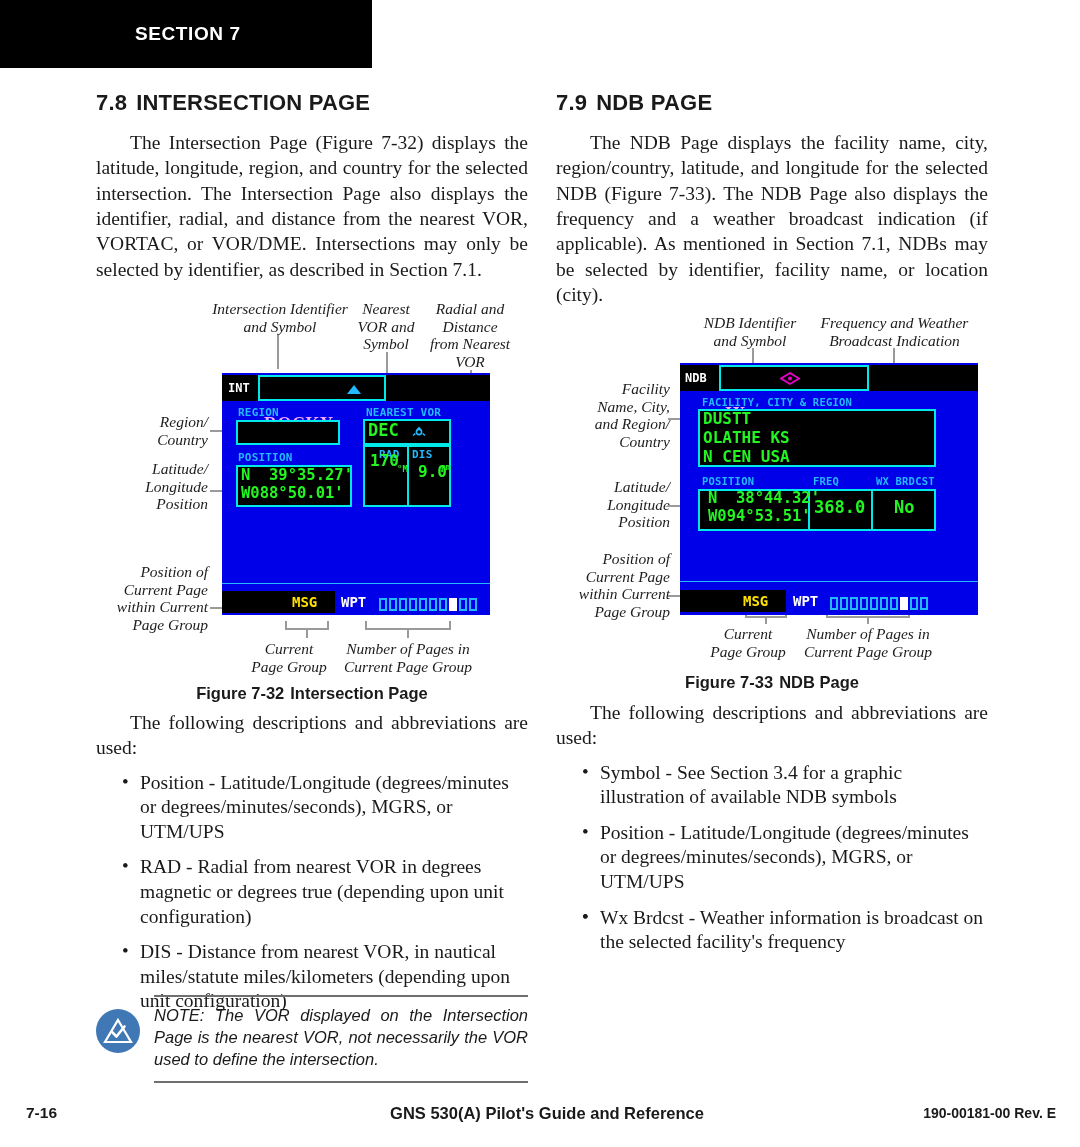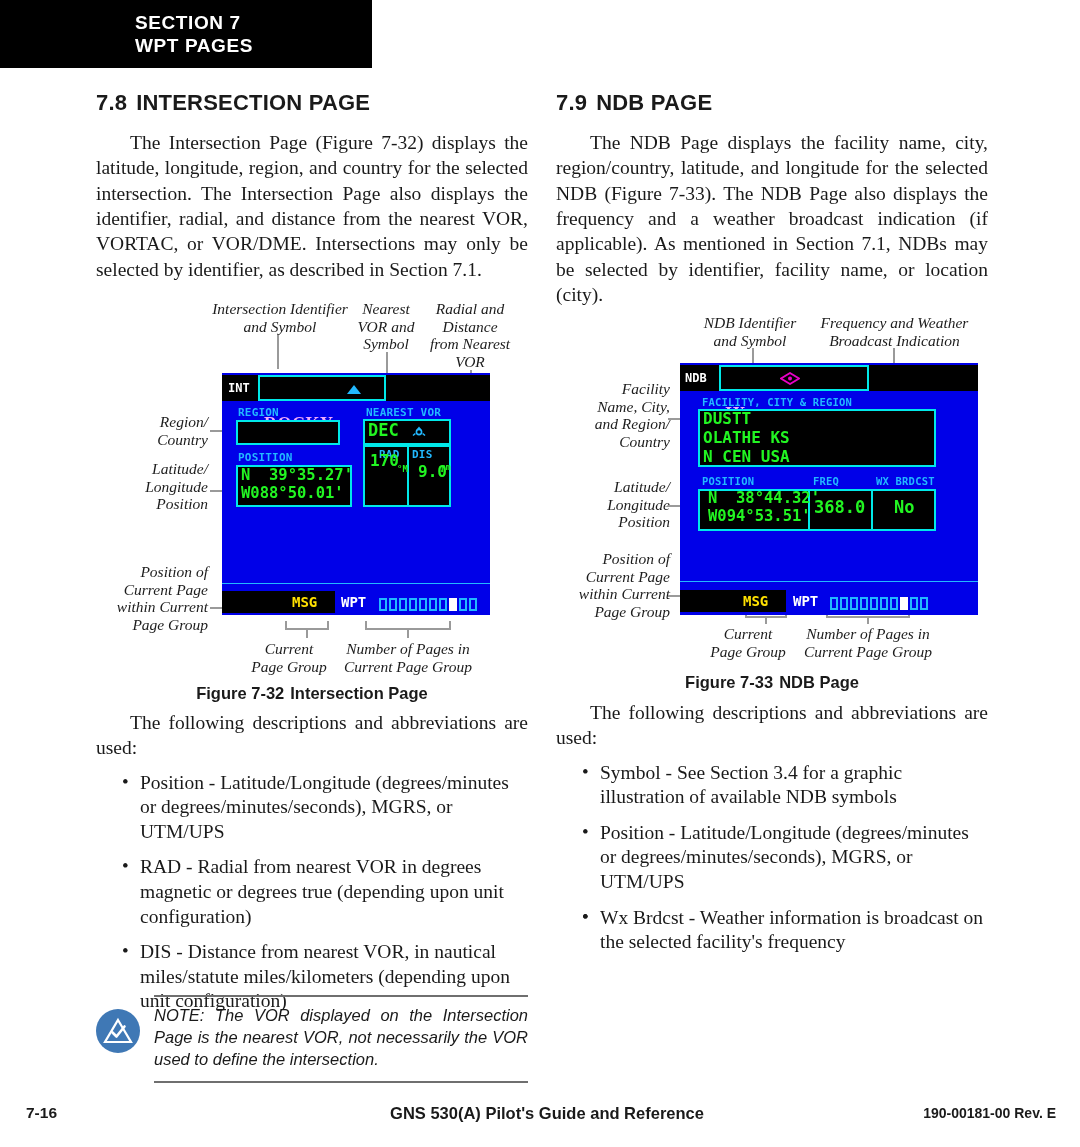--- a/index.html
+++ b/index.html
@@ -137,21 +137,20 @@
   #footer .right{
     position:absolute;right:24px;top:1px;font-family:"Liberation Sans",sans-serif;
     font-size:14px;font-weight:bold;
   }
 </style>
 </head>
 <body>
 
 <div id="section-tab">
   <span>SECTION 7</span>
-  <span>WPT PAGES</span>
 </div>
 
 <div class="col" id="col-left">
   <h2 class="sec-title">
     <span class="num">7.8</span><span>INTERSECTION PAGE</span>
   </h2>
   <p class="body">The Intersection Page (Figure 7-32) displays the latitude, longitude, region, and country for the selected intersection.  The Intersection Page also displays the identifier, radial, and distance from the nearest VOR, VORTAC, or VOR/DME.  Intersections may only be selected by identifier, as described in Section 7.1.</p>
 </div>
 
 <div class="callout ca-c" style="left:200px;top:300px;width:160px;">Intersection Identifier

